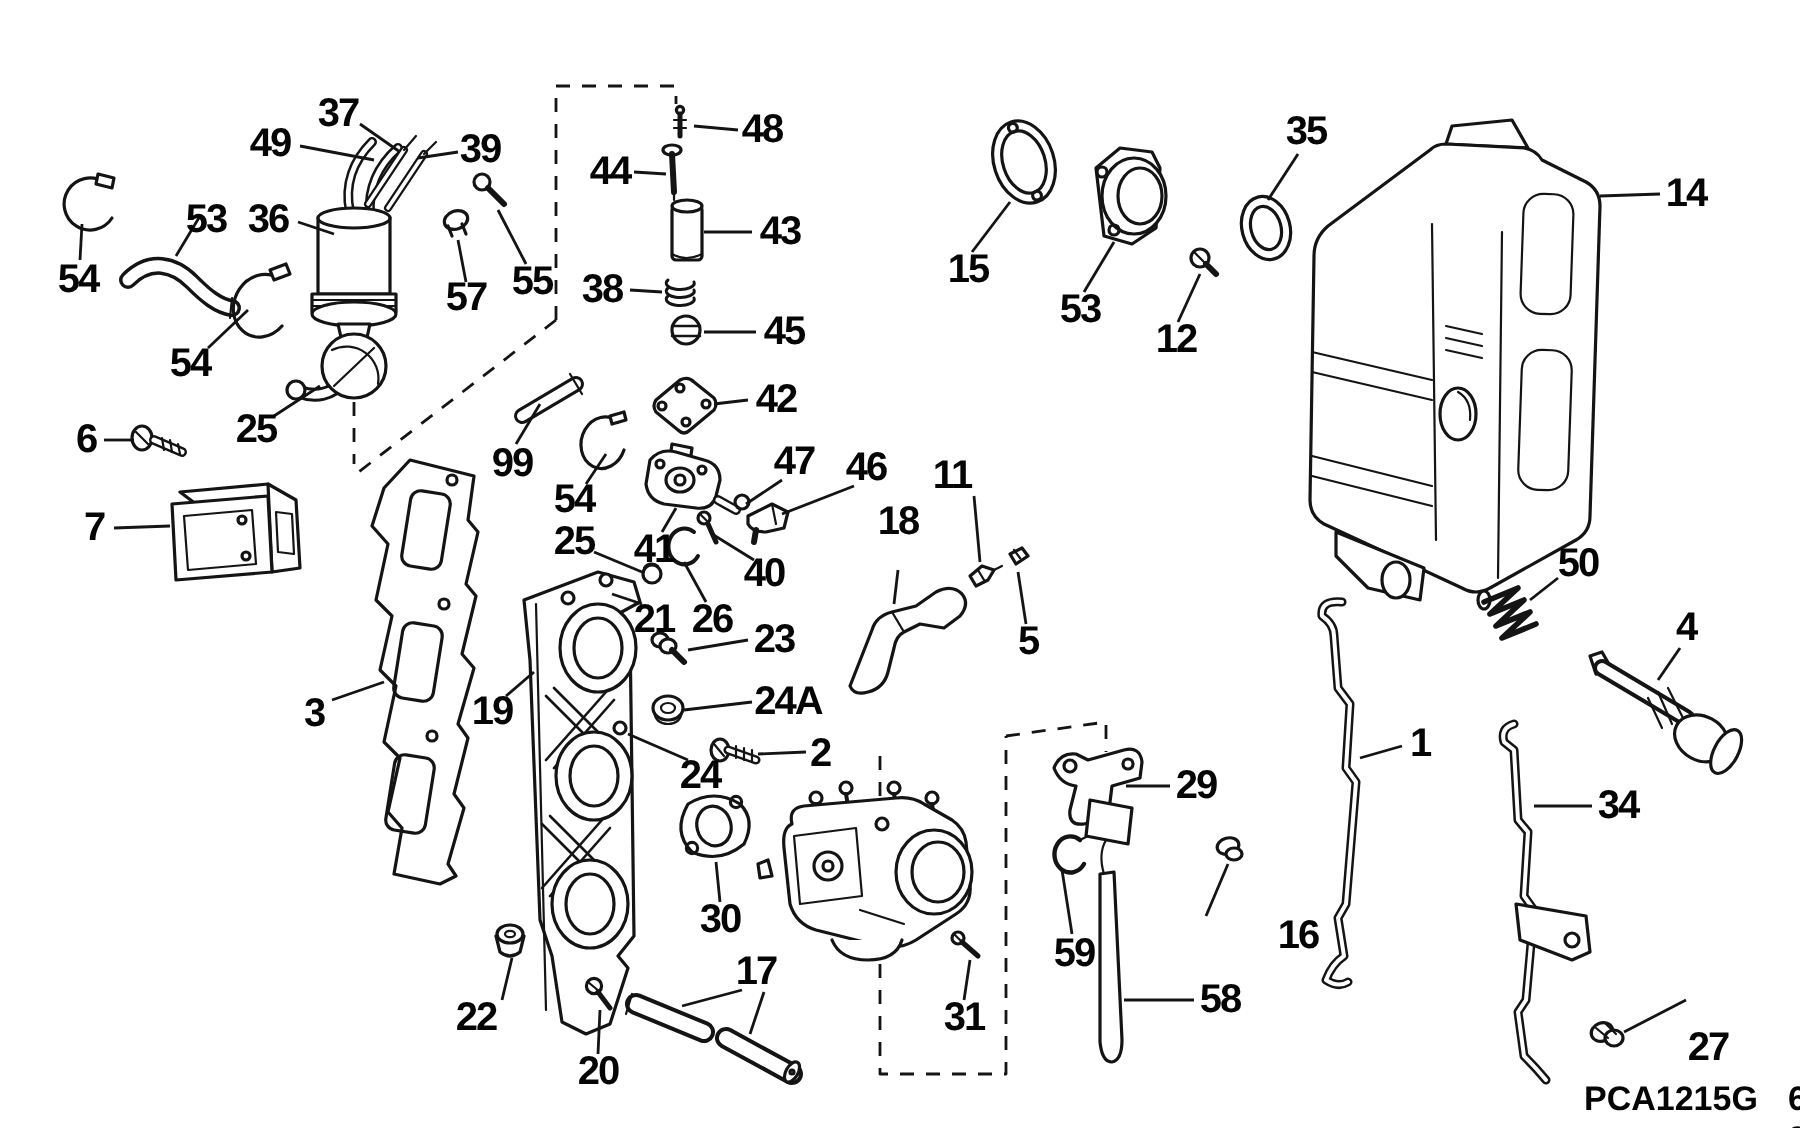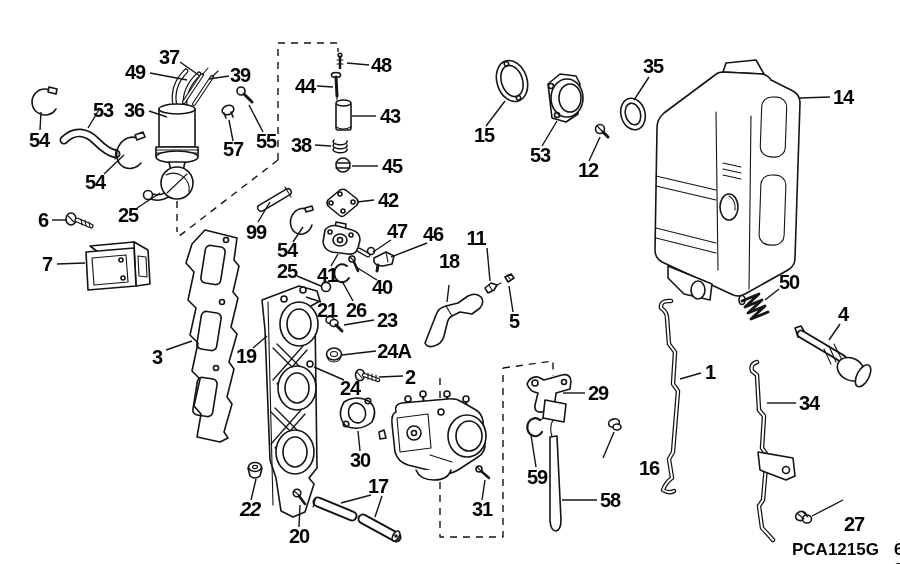--- a/index.html
+++ b/index.html
@@ -464,21 +464,21 @@
       <div class="callout" style="left: 287px; top: 271px;">25</div>
       <div class="callout" style="left: 327px; top: 275px;">41</div>
       <div class="callout" style="left: 327px; top: 310px;">21</div>
       <div class="callout" style="left: 356px; top: 310px;">26</div>
       <div class="callout" style="left: 387px; top: 320px;">23</div>
       <div class="callout" style="left: 394px; top: 351px;">24A</div>
       <div class="callout" style="left: 350px; top: 388px;">24</div>
       <div class="callout" style="left: 410px; top: 377px;">2</div>
       <div class="callout" style="left: 157px; top: 357px;">3</div>
       <div class="callout" style="left: 246px; top: 356px;">19</div>
-      <div class="callout" style="left: 250px; top: 509px; font-style: italic;">22</div>
+      <div class="callout" style="left: 238px; top: 509px;">22</div>
       <div class="callout" style="left: 299px; top: 536px;">20</div>
       <div class="callout" style="left: 360px; top: 460px;">30</div>
       <div class="callout" style="left: 378px; top: 486px;">17</div>
       <div class="callout" style="left: 476px; top: 238px;">11</div>
       <div class="callout" style="left: 514px; top: 321px;">5</div>
       <div class="callout" style="left: 449px; top: 261px;">18</div>
       <div class="callout" style="left: 484px; top: 135px;">15</div>
       <div class="callout" style="left: 540px; top: 155px;">53</div>
       <div class="callout" style="left: 588px; top: 170px;">12</div>
       <div class="callout" style="left: 653px; top: 66px;">35</div>

